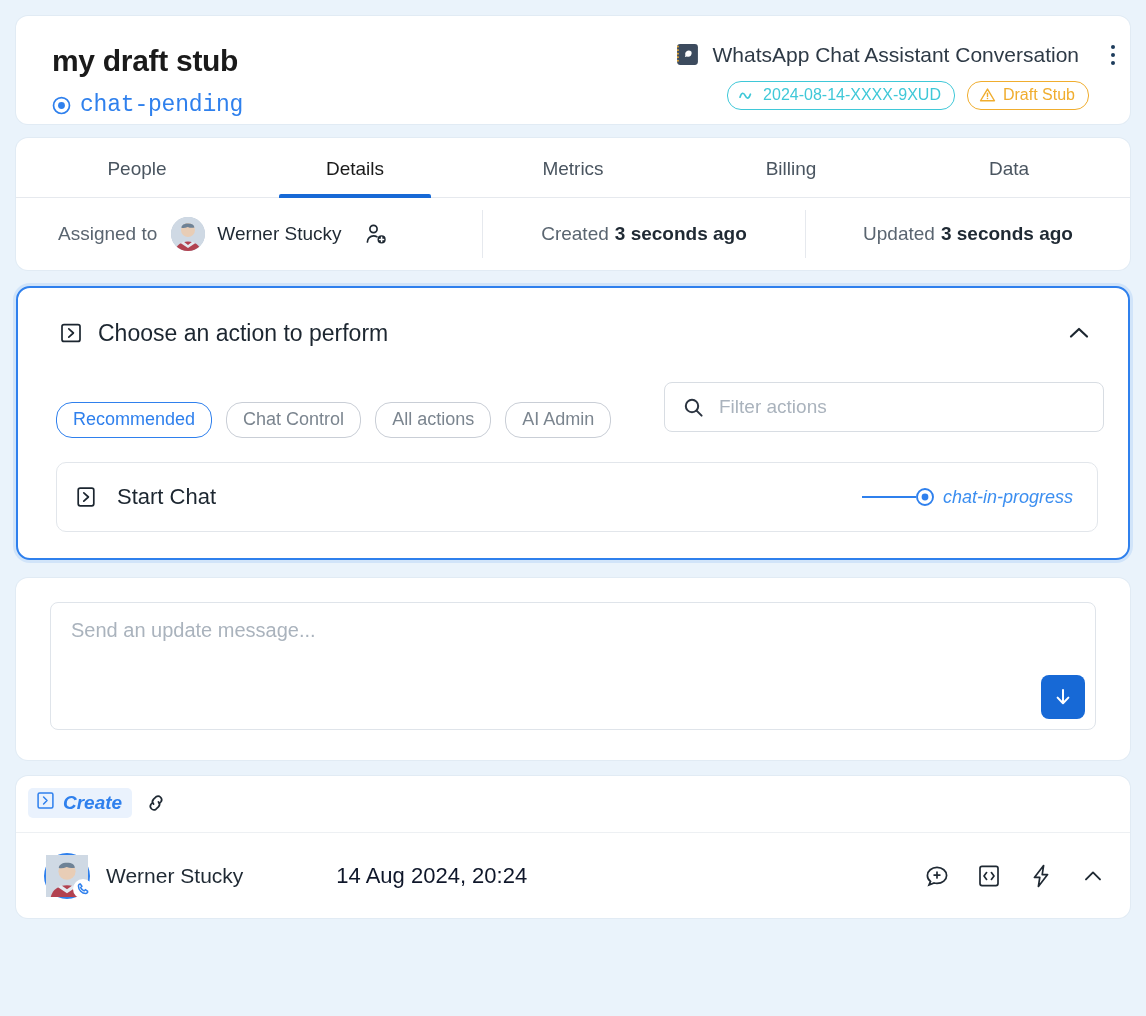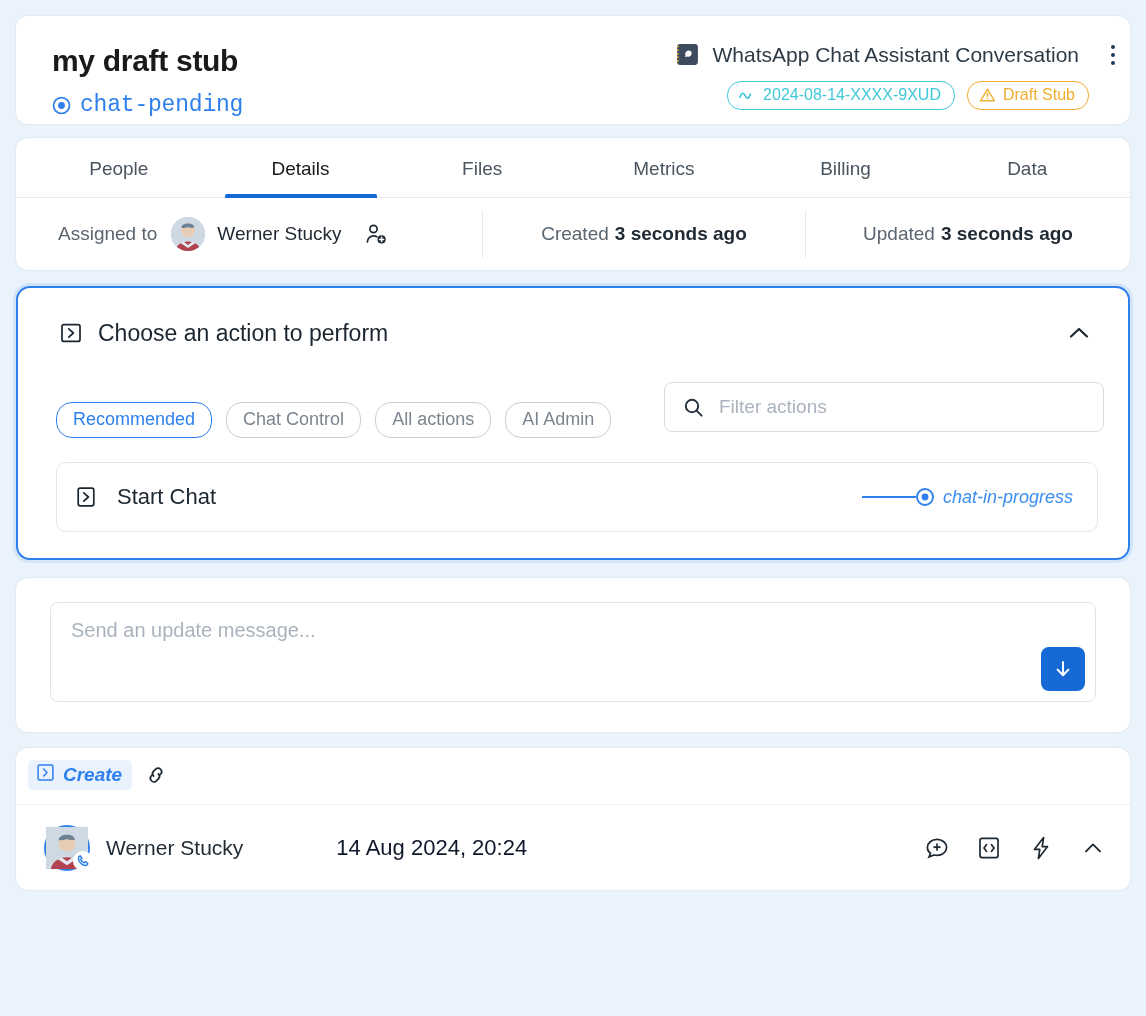--- a/index.html
+++ b/index.html
@@ -171,21 +171,21 @@
 
   
   .update-card {
     margin-top: 18px; background: #fff; border-radius: 12px;
     box-shadow: 0 0 0 1px rgba(16,40,80,0.04);
     padding: 24px 34px 30px 34px;
   }
   .update-title { font-size: 22px; color: #4a5560; margin-bottom: 18px; }
   .update-box {
     border: 1px solid #dfe4ea; border-radius: 8px;
-    height: 100px; position: relative; padding: 16px 20px;
+    height: 128px; position: relative; padding: 16px 20px;
   }
   .update-placeholder { font-size: 20px; color: #aab3bd; }
   .send-btn {
     position: absolute; right: 10px; bottom: 10px;
     width: 44px; height: 44px; border-radius: 8px; background: #1769d6;
     display: flex; align-items: center; justify-content: center;
     cursor: pointer; border: none;
   }
 
   
@@ -295,21 +295,20 @@
           <span>Draft Stub</span>
         </span>
       </div>
     </div>
   </div>
 
   <div class="tabs-card">
     <div class="tabs">
       <div class="tab">People</div>
       <div class="tab active">Details</div>
-      <div class="tab">Files</div>
       <div class="tab">Metrics</div>
       <div class="tab">Billing</div>
       <div class="tab">Data</div>
     </div>
 
     <div class="meta-row">
       <div class="meta-cell meta-assigned">
         <span>Assigned to</span>
         <span class="avatar">
           <svg viewBox="0 0 34 34">

